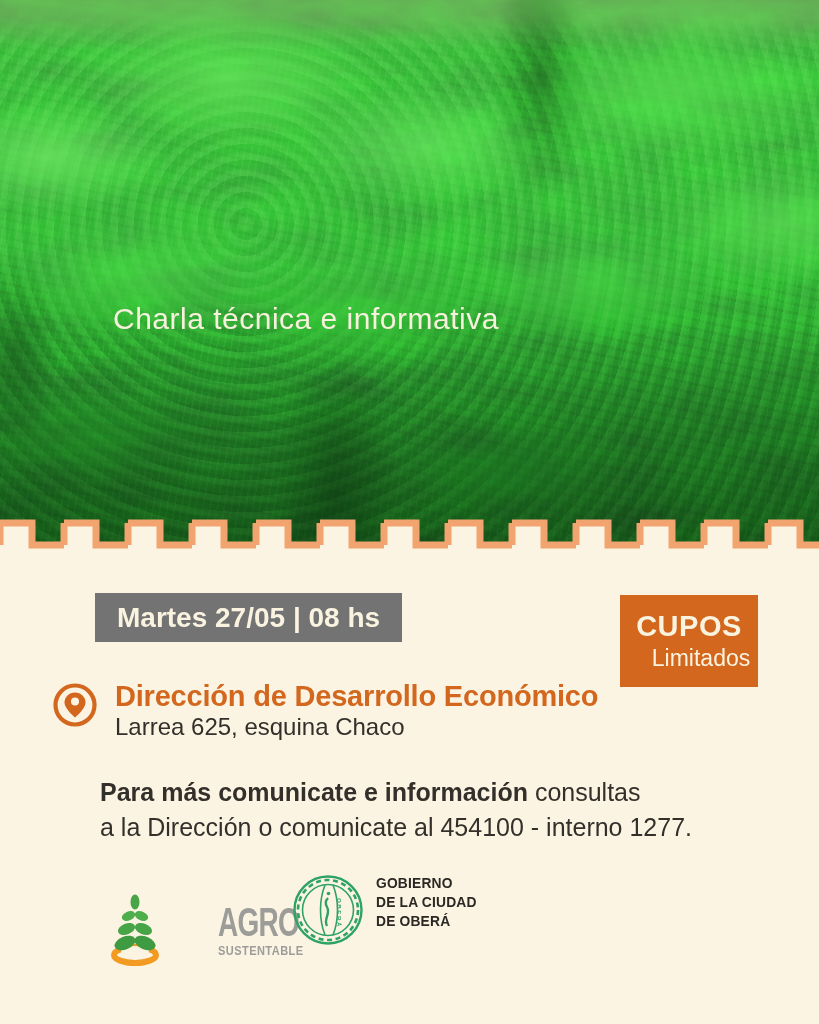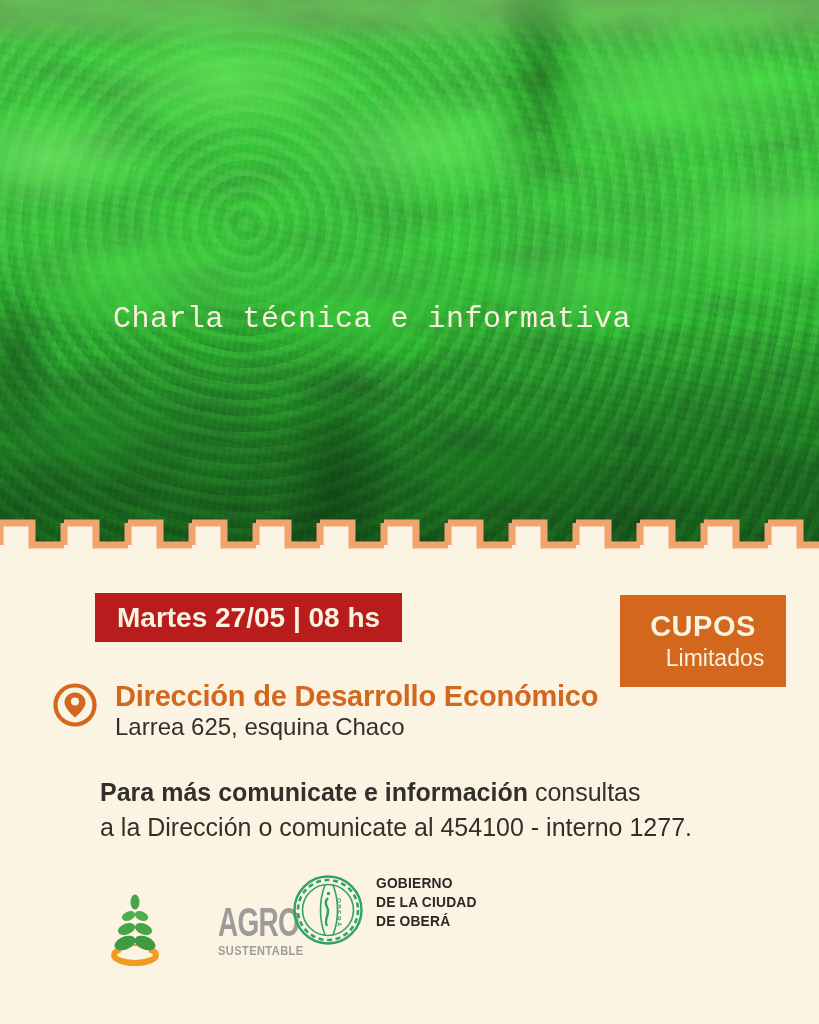--- a/index.html
+++ b/index.html
@@ -39,41 +39,41 @@
       repeating-linear-gradient(100deg, rgba(255,255,255,.05) 0 2px, rgba(0,0,0,0) 2px 7px),
       repeating-linear-gradient(12deg, rgba(0,0,0,.06) 0 3px, rgba(0,0,0,0) 3px 9px),
       repeating-radial-gradient(circle at 30% 40%, rgba(196,238,186,.10) 0 5px, rgba(20,60,30,.10) 9px 16px),
       
       linear-gradient(180deg, #4e9a52 0%, #47934d 35%, #3c8745 62%, #2d6b36 100%);
   }
   .hero-noise{ position:absolute; inset:0; mix-blend-mode:overlay; opacity:.75; }
 
   .hero-kicker{
     position:absolute; left:113px; top:302px;
-    font-size:30px; letter-spacing:.5px; color:#F7F0DC;font-family:Liberation Mono, monospace;
+    font-size:30px; letter-spacing:.5px; color:#F7F0DC;
   }
   .hero-title{
     position:absolute; left:105px; top:348px;
     font-size:96px; font-weight:700; letter-spacing:2px; line-height:1.05;
     color:#F7F0DC;
   }
 
   
   .divider{ position:absolute; left:0; top:514px; width:819px; height:46px; display:block; }
 
   
   .body-section{ position:absolute; left:0; top:560px; width:819px; height:464px; background:#FCF4E3; }
 
   .date-badge{
     position:absolute; left:95px; top:33px; height:49px;
-    background:#b91c1c; color:#FAF3E0;
+    background:#737373; color:#FAF3E0;
     font-size:28px; font-weight:700; line-height:49px; padding:0 22px;
   }
   .cupos-badge{
-    position:absolute; left:620px; top:35px; width:166px; height:92px;
+    position:absolute; left:620px; top:35px; width:138px; height:92px;
     background:#D2671D; color:#FAF3E0; text-align:center;
     display:flex; flex-direction:column; justify-content:center; gap:2px;
   }
   .cupos-badge .l1{ font-size:29px; font-weight:700; letter-spacing:.5px; }
   .cupos-badge .l2{ font-size:23px; font-weight:400;margin-left:24px; }
 
   .location{ position:absolute; left:52px; top:120px; display:flex; align-items:flex-start; }
   .pin-wrap{ width:46px; height:46px; flex:0 0 auto; margin-top:2px; }
   .loc-text{ margin-left:17px; }
   .loc-title{ font-size:29px; font-weight:700; color:#D2671D; letter-spacing:-0.2px; }

